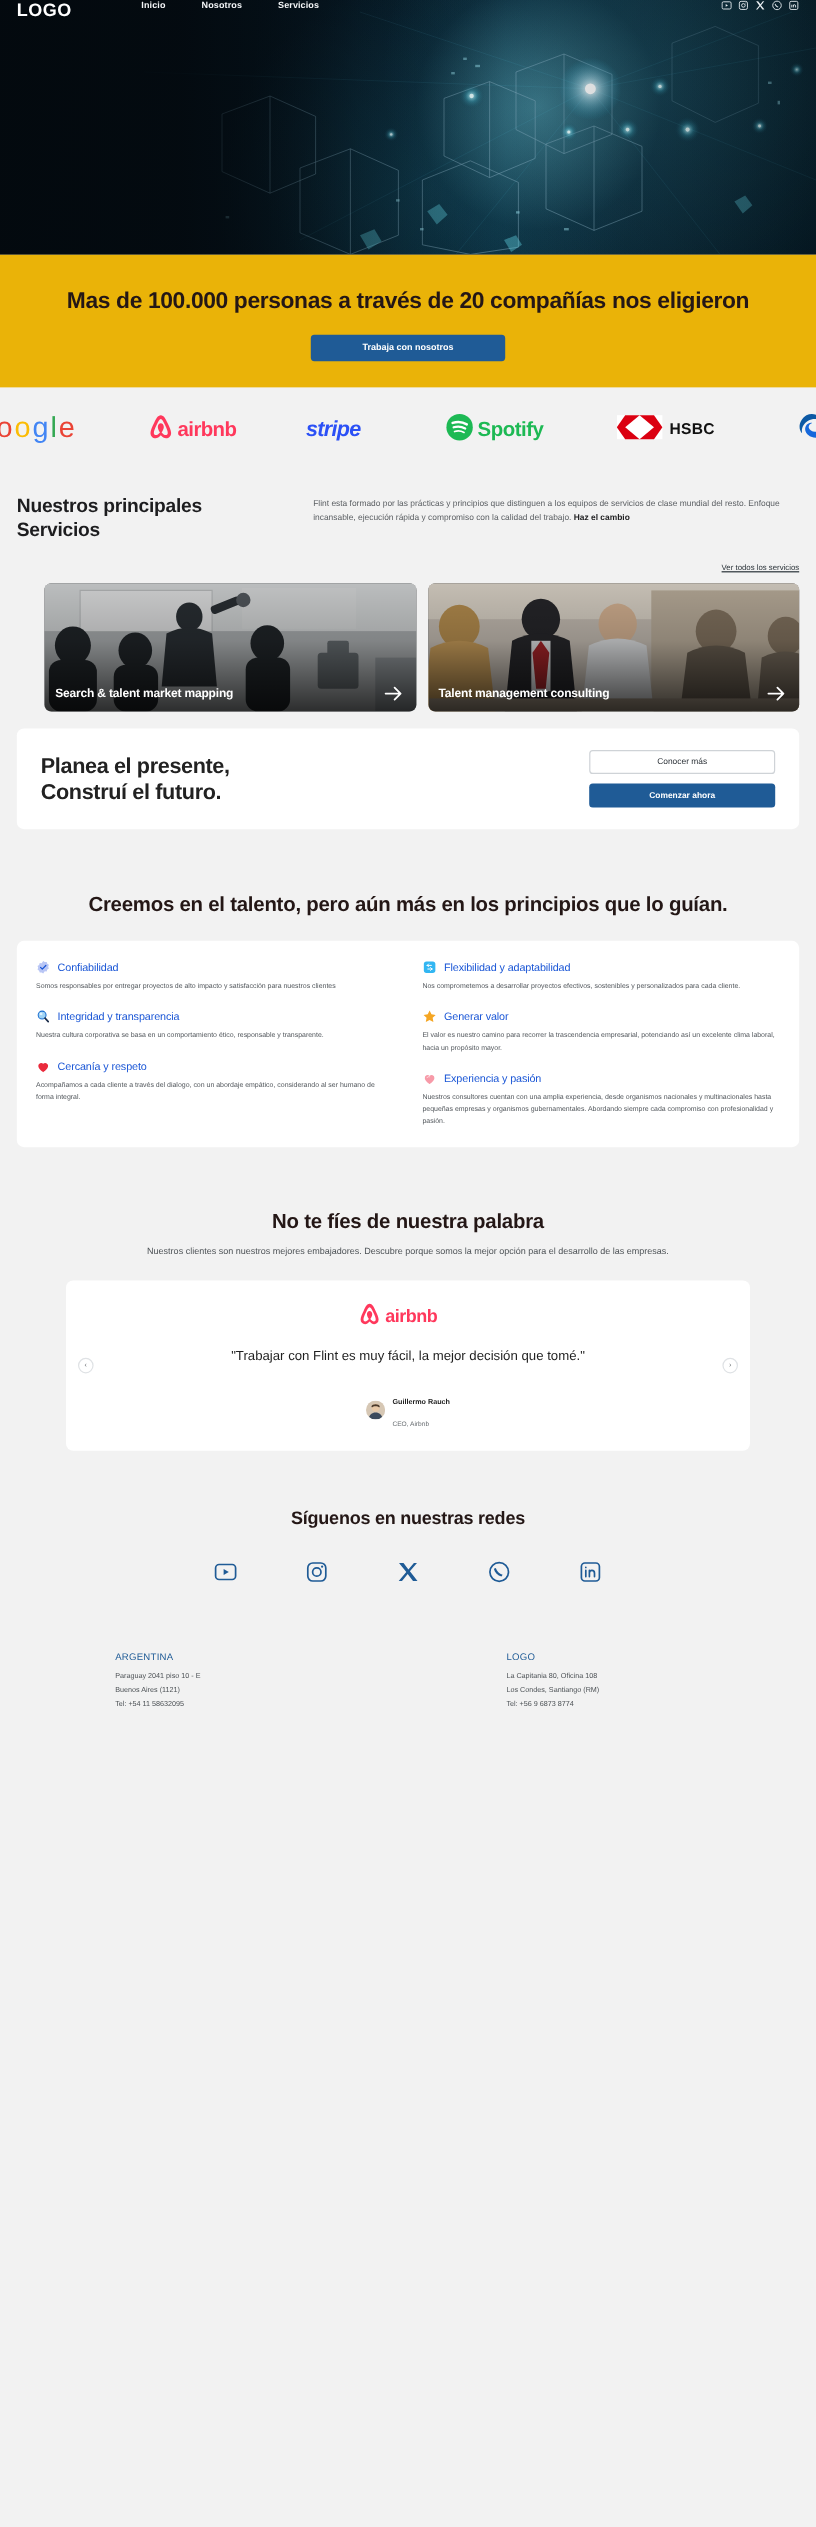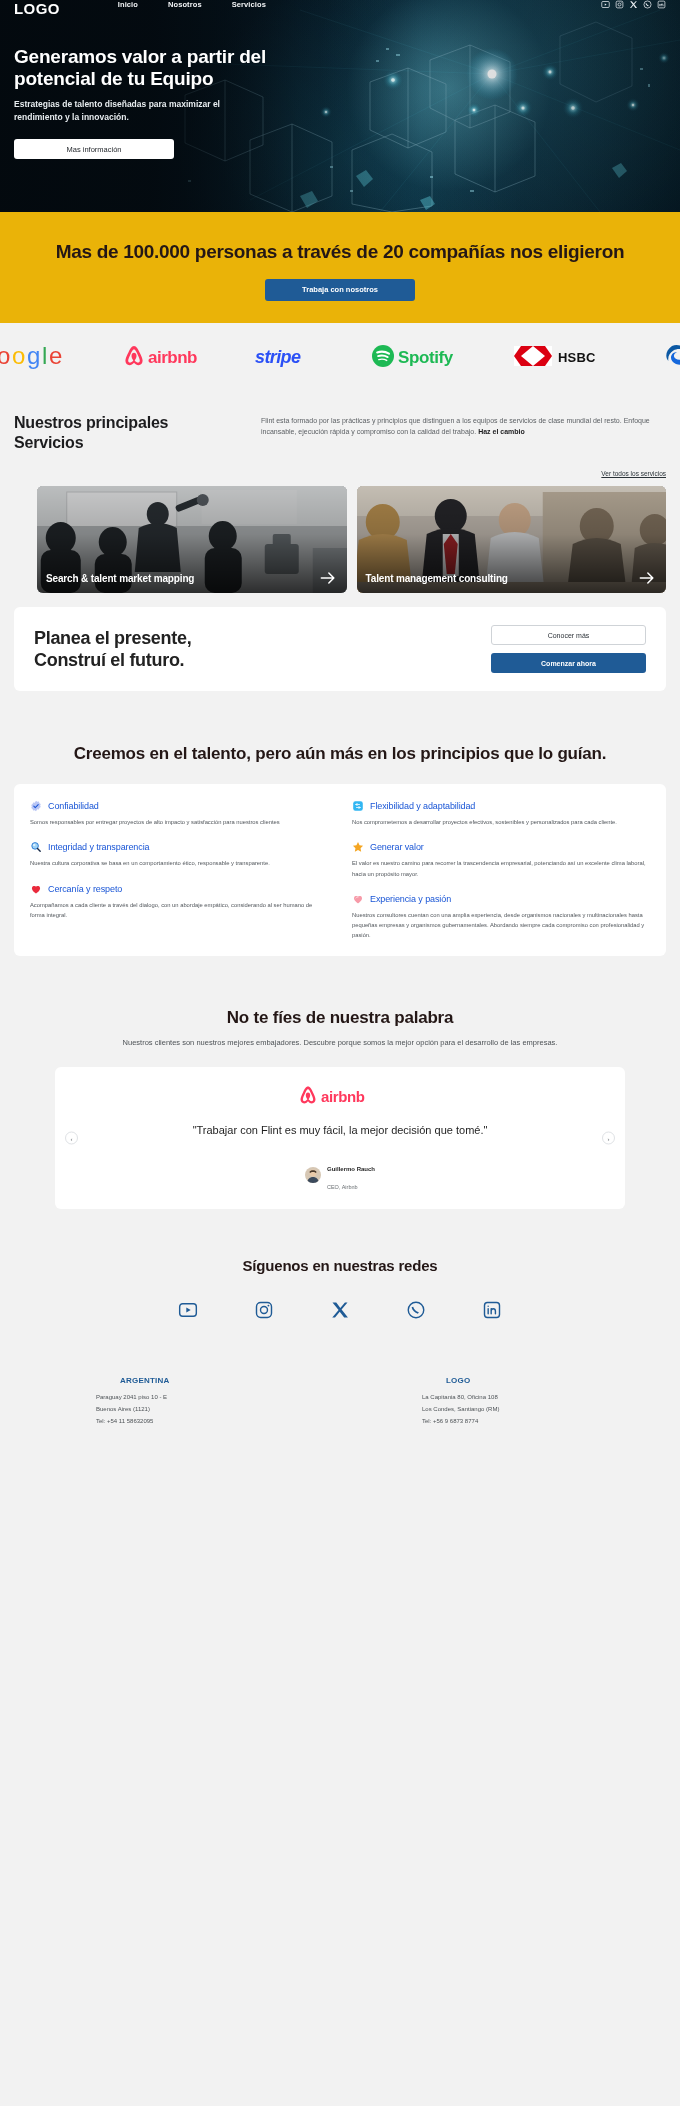--- a/index.html
+++ b/index.html
@@ -78,21 +78,21 @@
   }
 
   
   .stats { background: #eab308; padding: 28px 0 22px; text-align: center; }
   .stats h2 {
     font-size: 19px; line-height: 1.3; font-weight: 700; color: #241716;
     letter-spacing: -.3px;
   }
   .stats-btn {
     margin: 14px auto 0; display: flex; align-items: center; justify-content: center;
-    width: 150px; height: 22px;
+    width: 162px; height: 22px;
     background: #1f5b96; border: none; border-radius: 3px;
     color: #fff; font-size: 7.5px; font-weight: 700; cursor: pointer;
   }
 
   
   .logos {
     background: #f2f2f2;
     height: 66px;
     display: flex; align-items: center; justify-content: space-between;
     padding: 0 0 0 0;
@@ -202,21 +202,21 @@
   .social-sec h2 { font-size: 15px; font-weight: 700; color: #241716; letter-spacing: -.2px; }
   .social-row { display: flex; justify-content: center; gap: 56px; margin-top: 26px; }
   .social-btn { width: 20px; height: 20px; color: #1f5b96; cursor: pointer; display:flex; align-items:center; justify-content:center; }
   .social-btn svg { width: 20px; height: 20px; display:block; }
 
   
   .footer { background: #f2f2f2; padding: 26px 14px 30px; }
   .footer-inner { display: flex; gap: 0; }
   .fcol { flex: 1; padding-left: 82px; }
   .fcol:first-child { padding-left: 82px; }
-  .fcol h3 { font-size: 8px; font-weight: 700; color: #1f5b96; letter-spacing: .2px; margin-left: 24px; }
+  .fcol h3 { font-size: 8px; font-weight: 400; color: #1f5b96; letter-spacing: .2px; }
   .fcol p { font-size: 6px; line-height: 1.95; color: #4e5357; margin-top: 7px; }
 </style>
 </head>
 <body>
 
 <div class="page">
 
   <section class="hero">
     <div class="hero-bg">
       <div class="grad"></div>
@@ -325,25 +325,20 @@
         </span>
         <span class="si">
           <svg viewBox="0 0 24 24" fill="none" stroke="currentColor" stroke-width="2">
               <rect x="3" y="3" width="18" height="18" rx="3"></rect>
               <path d="M7.5 10.5v6M7.5 7.4v.1M11 16.5v-6M11 13c0-1.6 1-2.5 2.4-2.5s2.6.9 2.6 2.6v3.4"></path>
             </svg>
         </span>
       </div>
     </nav>
 
-    <div class="hero-body">
-      <h1 class="hero-h1">Generamos valor a partir del potencial de tu Equipo</h1>
-      <p class="hero-sub">Estrategias de talento diseñadas para maximizar el rendimiento y la innovación.</p>
-      <button class="hero-btn">Mas información</button>
-    </div>
   </section>
 
   <section class="stats">
     <h2>Mas de 100.000 personas a través de 20 compañías nos eligieron</h2>
     <button class="stats-btn">Trabaja con nosotros</button>
   </section>
 
   <section class="logos">
     <div class="logo-item lg-google">
       <svg width="90" height="30" viewBox="0 0 90 30" aria-hidden="true">

